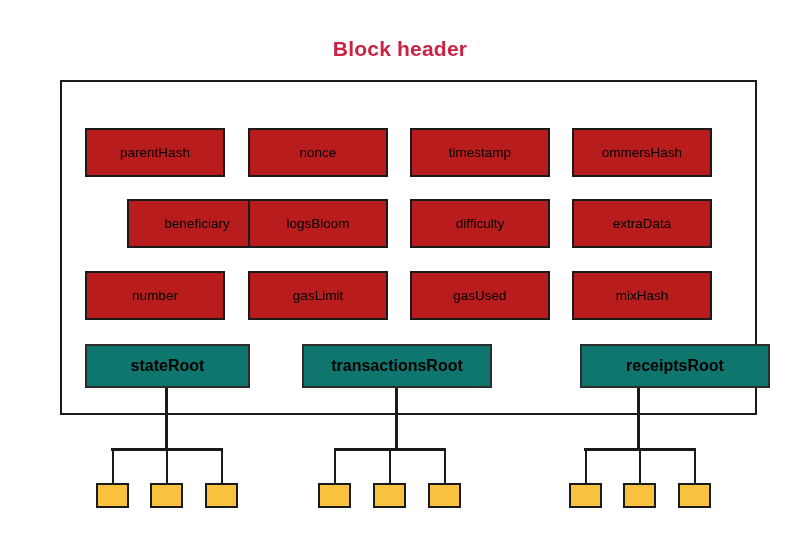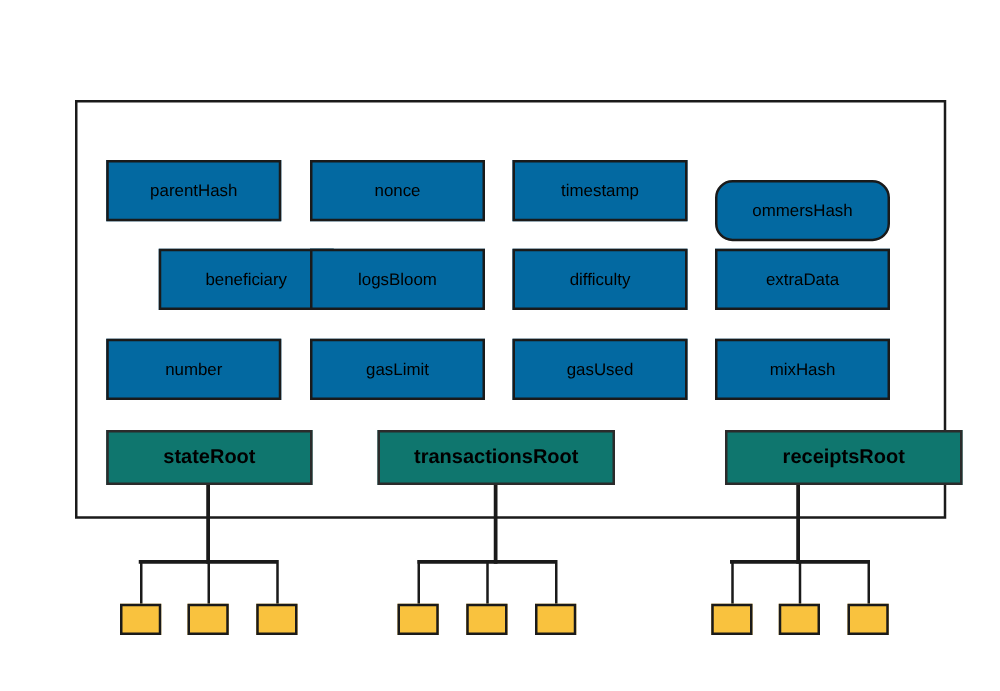--- a/index.html
+++ b/index.html
@@ -45,21 +45,21 @@
     background: #ffffff;
     box-sizing: border-box;
   }
 
   
   .field {
     position: absolute;
     width: 140px;
     height: 49px;
     border: 2px solid #1a1a1a;
-    background: #0369a1;
+    background: #b91c1c;
     box-sizing: border-box;
     display: flex;
     align-items: center;
     justify-content: center;
     font-size: 13.5px;
     color: #000000;
     white-space: nowrap;
   }
 
   
@@ -103,34 +103,35 @@
     border: 2px solid #1a1a1a;
     background: #f9c23e;
     box-sizing: border-box;
   }
 </style>
 </head>
 <body>
 
 <div id="canvas">
 
+  <div class="title">Block header</div>
 
   <div class="header-box"></div>
 
   <div id="fields-layer">
       <div class="field" style="left: 85px; top: 128px;">
         <span>parentHash</span>
       </div>
       <div class="field" style="left: 248px; top: 128px;">
         <span>nonce</span>
       </div>
       <div class="field" style="left: 410px; top: 128px;">
         <span>timestamp</span>
       </div>
-      <div class="field" style="left: 572px; top: 144px; border-radius: 14px;">
+      <div class="field" style="left: 572px; top: 128px;">
         <span>ommersHash</span>
       </div>
       <div class="field" style="left: 85px; top: 199px; margin-left: 42px;">
         <span>beneficiary</span>
       </div>
       <div class="field" style="left: 248px; top: 199px;">
         <span>logsBloom</span>
       </div>
       <div class="field" style="left: 410px; top: 199px;">
         <span>difficulty</span>

